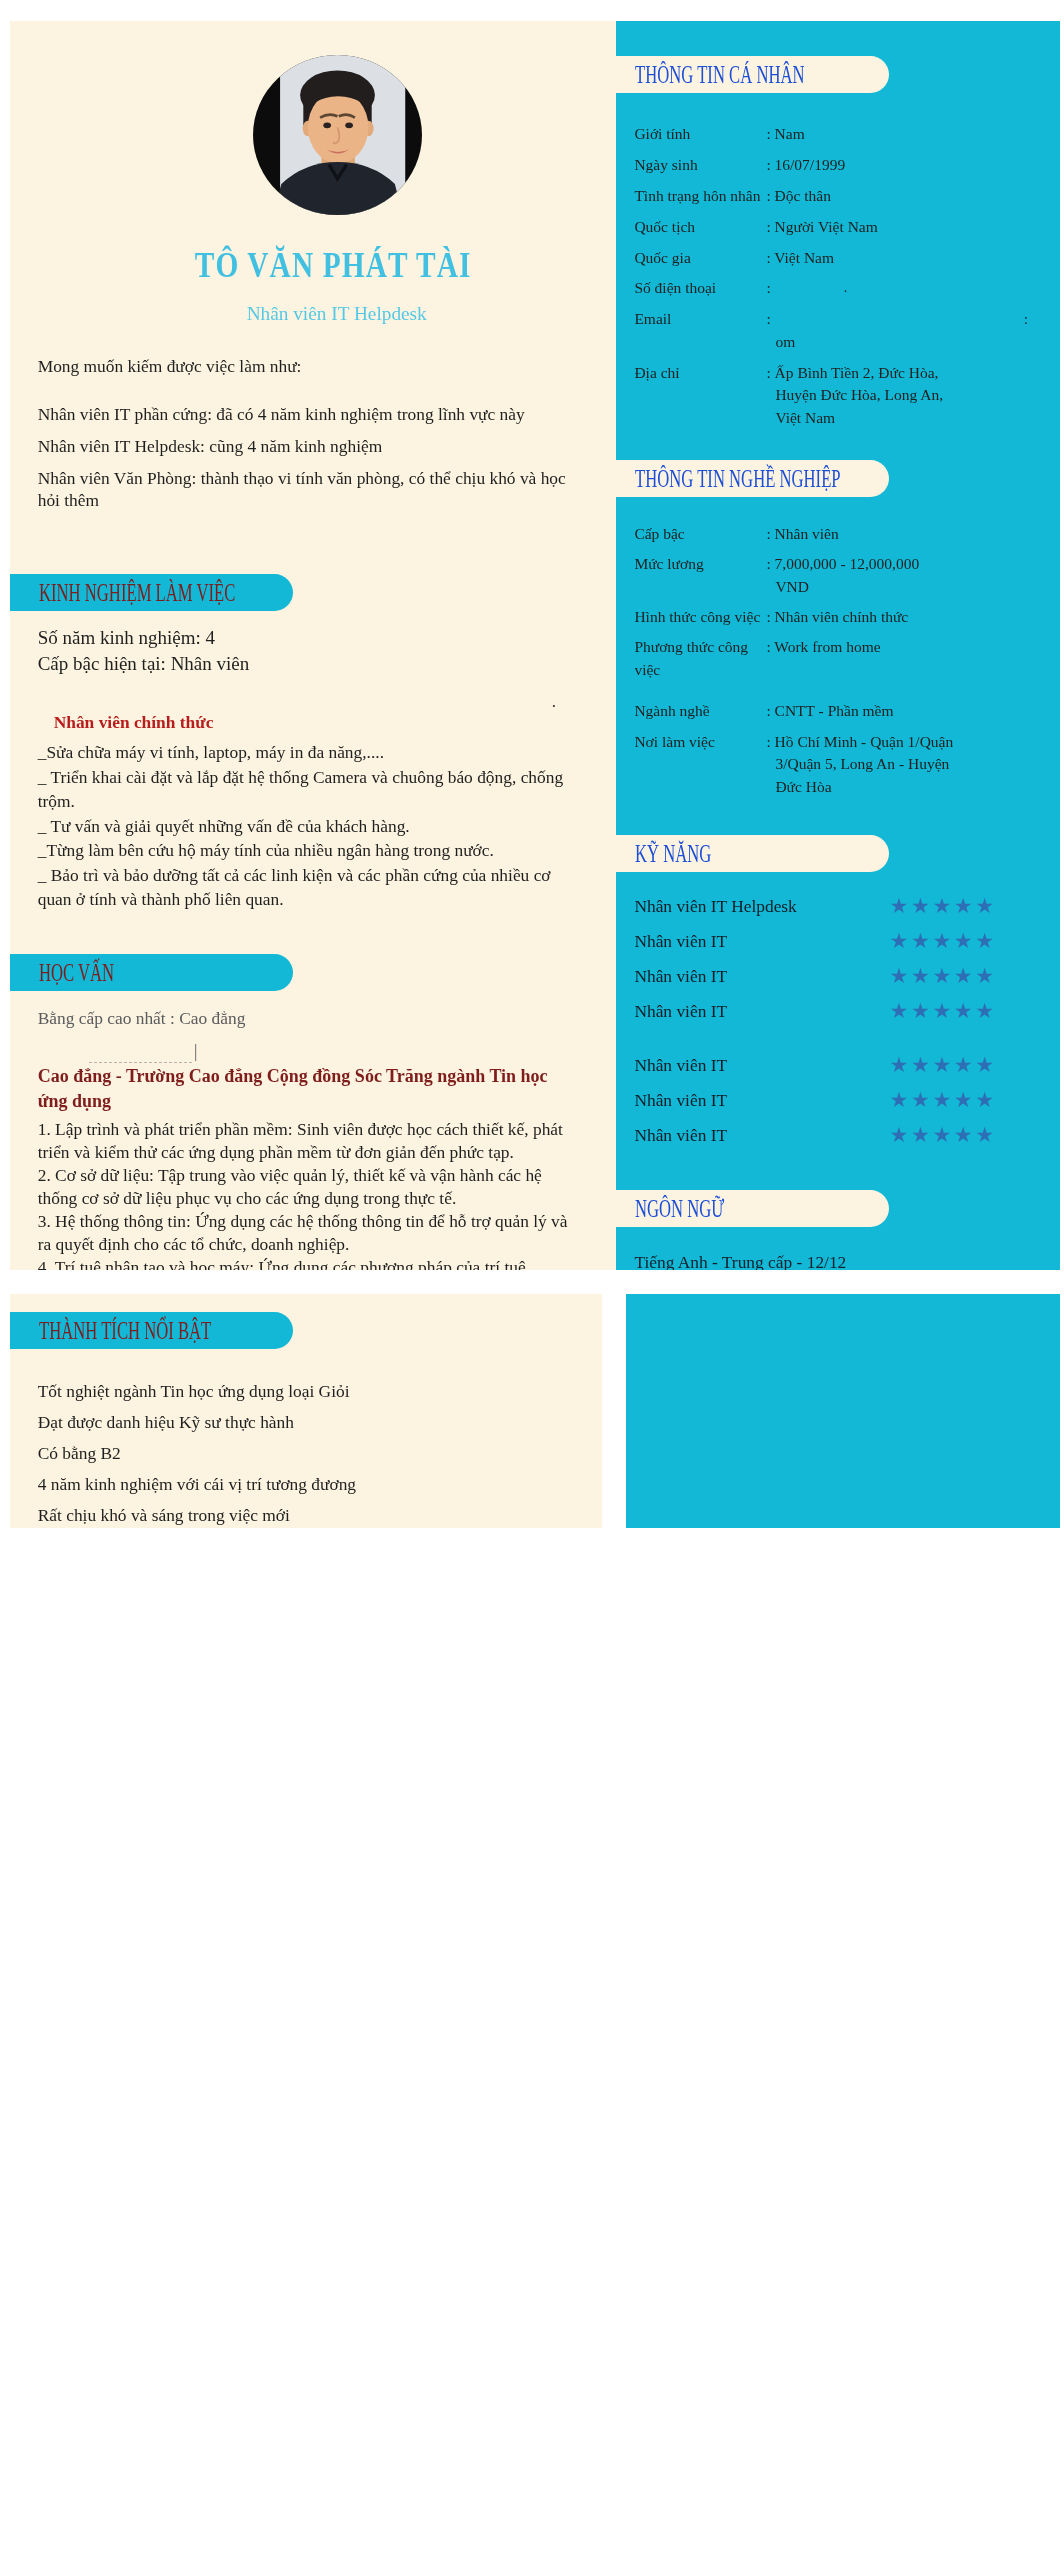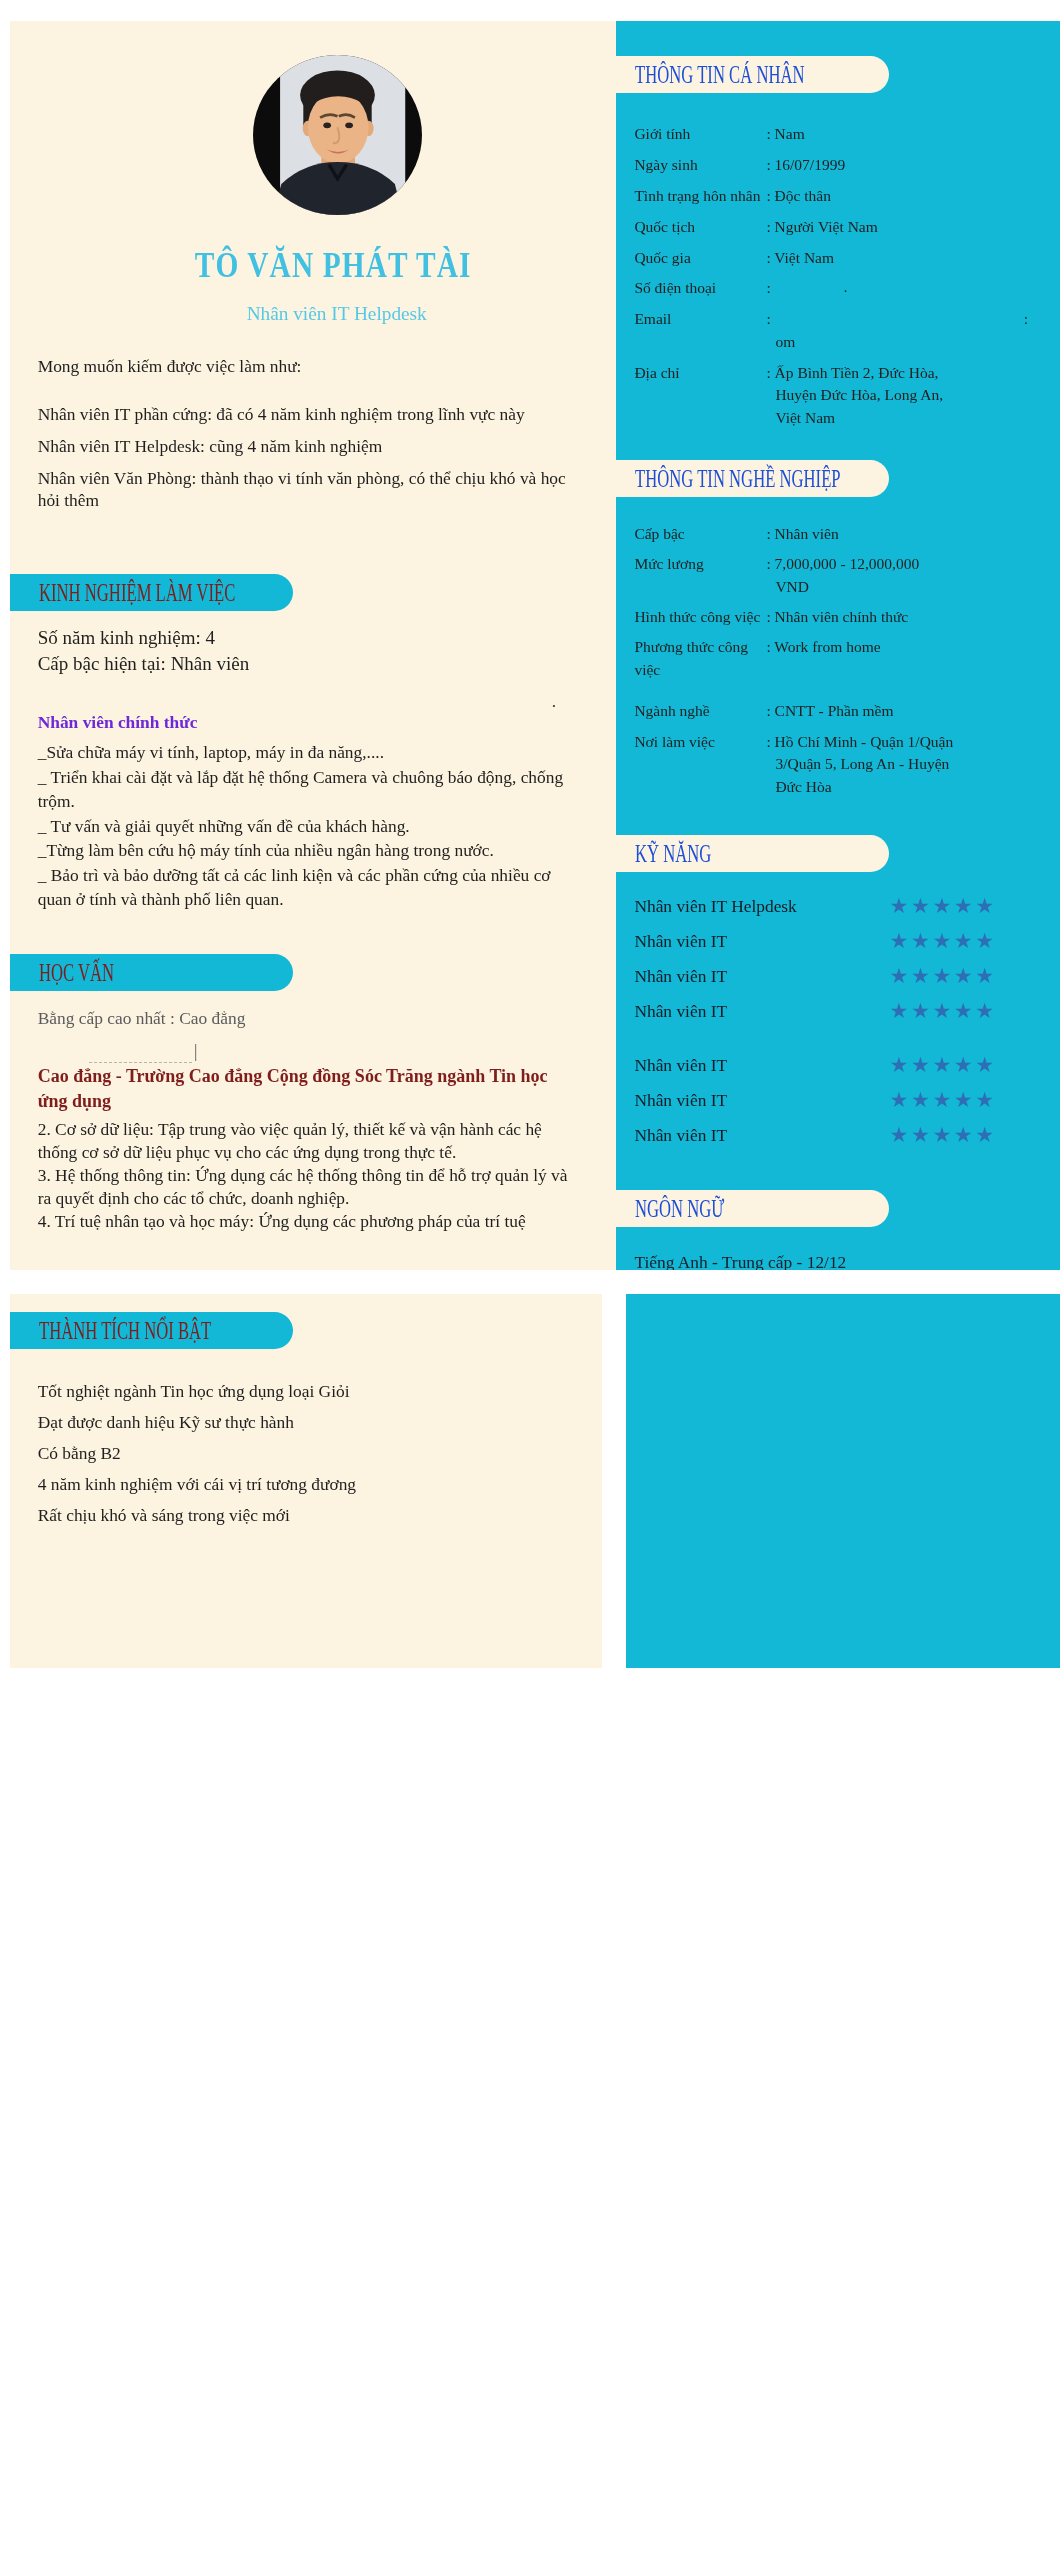--- a/index.html
+++ b/index.html
@@ -2,21 +2,21 @@
 <html style="font-size:10.3px"><head>
 <meta charset="utf-8">
 <style>
   * { margin:0; padding:0; box-sizing:border-box; }
   html,body { background:#ffffff; }
   body { width:1065px; font-family:"Liberation Serif","DejaVu Serif",serif; color:#1f1f1f; }
   .canvas { position:relative; width:1065px; height:2576px; background:#ffffff; overflow:hidden; }
 
   .page { position:absolute; left:9.7px; width:1050px; display:flex; }
   .page1 { top:21px;  height:1249px; }
-  .page2 { top:1294px; height:374px;gap:24px; }
+  .page2 { top:1294px; height:234px;gap:24px; }
 
   .col-left  { position:relative; width:606px; height:100%; background:#fcf4e0; overflow:hidden; }
   .col-right { position:relative; width:444px; height:100%; background:#12b8d5; overflow:hidden; }
 
   
   .pill { position:absolute; height:37px; line-height:37px; font-size:24.5px; }
   .pill span { display:inline-block; transform:scaleX(.68); transform-origin:0 50%; white-space:nowrap; }
   .pill-left  { left:0; width:283px; padding-left:29px; background:#12b8d5; color:#7f1d1d; border-radius:0 18.7px 18.7px 0; }
   .pill-right { left:0; width:273px; padding-left:19.3px; background:#fcf4e0; color:#1d4ed8; border-radius:0 18.7px 18.7px 0; }
   .pill-exp { top:553px; } .pill-edu { top:933px; } .pill-ach { top:18px; }
@@ -25,21 +25,21 @@
   
   .avatar { position:absolute; left:243px; top:34px; width:169px; height:160px; }
   .name { position:absolute; top:225px; left:0; width:100%; padding-left:48px; text-align:center;
           font-size:35px; font-weight:bold; color:#41c0e2; letter-spacing:1.3px; transform:scaleX(.84); }
   .subtitle { position:absolute; top:282px; left:0; width:100%; padding-left:48px; text-align:center;
           font-size:19.3px; line-height:22px; color:#55c8e6; }
   .objective { position:absolute; left:28px; right:30px; top:334px; font-size:17.4px; }
   .objective .intro { line-height:22px; margin-bottom:26.4px; }
   .obj-item { line-height:22px; margin-bottom:9.7px; }
   .exp-meta { position:absolute; left:28px; top:604px; font-size:19px; line-height:26px; }
-  .job-title { position:absolute; left:28px; top:691px; font-size:17.4px; font-weight:bold; color:#6d28d9; }
+  .job-title { position:absolute; left:44px; top:691px; font-size:17.4px; font-weight:bold; color:#b91c1c; }
   .duties { position:absolute; left:28px; right:30px; top:719px; font-size:17.4px; line-height:24.5px; }
   .degree { position:absolute; left:28px; top:986px; font-size:17.4px; line-height:22px; color:#5a5b5e; }
   .ghost-bar { position:absolute; left:184px; top:1019px; font-size:19.3px; color:#6a6a6a; }
   .ghost-dashes { position:absolute; left:79px; top:1041px; width:103px; border-top:1.3px dashed #9a9a96; opacity:.7; }
   .school { position:absolute; left:28px; right:39px; top:1043px; font-size:18px; font-weight:bold; line-height:24.5px; color:#7f1d1d; }
   .edu-details { position:absolute; left:28px; right:36px; top:1097px; font-size:17.4px; line-height:23px; }
   .dot-artifact { position:absolute; left:542px; top:670px; font-size:17.4px; color:#333333; }
   .ach-list { position:absolute; left:28px; top:82px; font-size:17.4px; line-height:31px; }
 
   
@@ -134,20 +134,21 @@
       <div class="pill pill-left pill-edu">
         <span>HỌC VẤN</span>
       </div>
 
       <div class="degree">Bằng cấp cao nhất : Cao đẳng</div>
       <div class="ghost-bar">|</div>
       <div class="ghost-dashes"></div>
       <div class="school">Cao đẳng - Trường Cao đẳng Cộng đồng Sóc Trăng ngành Tin học ứng dụng</div>
 
       <div class="edu-details">
+        <div>1. Lập trình và phát triển phần mềm: Sinh viên được học cách thiết kế, phát triển và kiểm thử các ứng dụng phần mềm từ đơn giản đến phức tạp.</div>
         <div>2. Cơ sở dữ liệu: Tập trung vào việc quản lý, thiết kế và vận hành các hệ thống cơ sở dữ liệu phục vụ cho các ứng dụng trong thực tế.</div>
         <div>3. Hệ thống thông tin: Ứng dụng các hệ thống thông tin để hỗ trợ quản lý và ra quyết định cho các tổ chức, doanh nghiệp.</div>
         <div>4. Trí tuệ nhân tạo và học máy: Ứng dụng các phương pháp của trí tuệ</div>
       </div>
     </div>
 
     <div class="col-right">
 
       <div class="pill pill-right pill-personal">
         <span>THÔNG TIN CÁ NHÂN</span>

